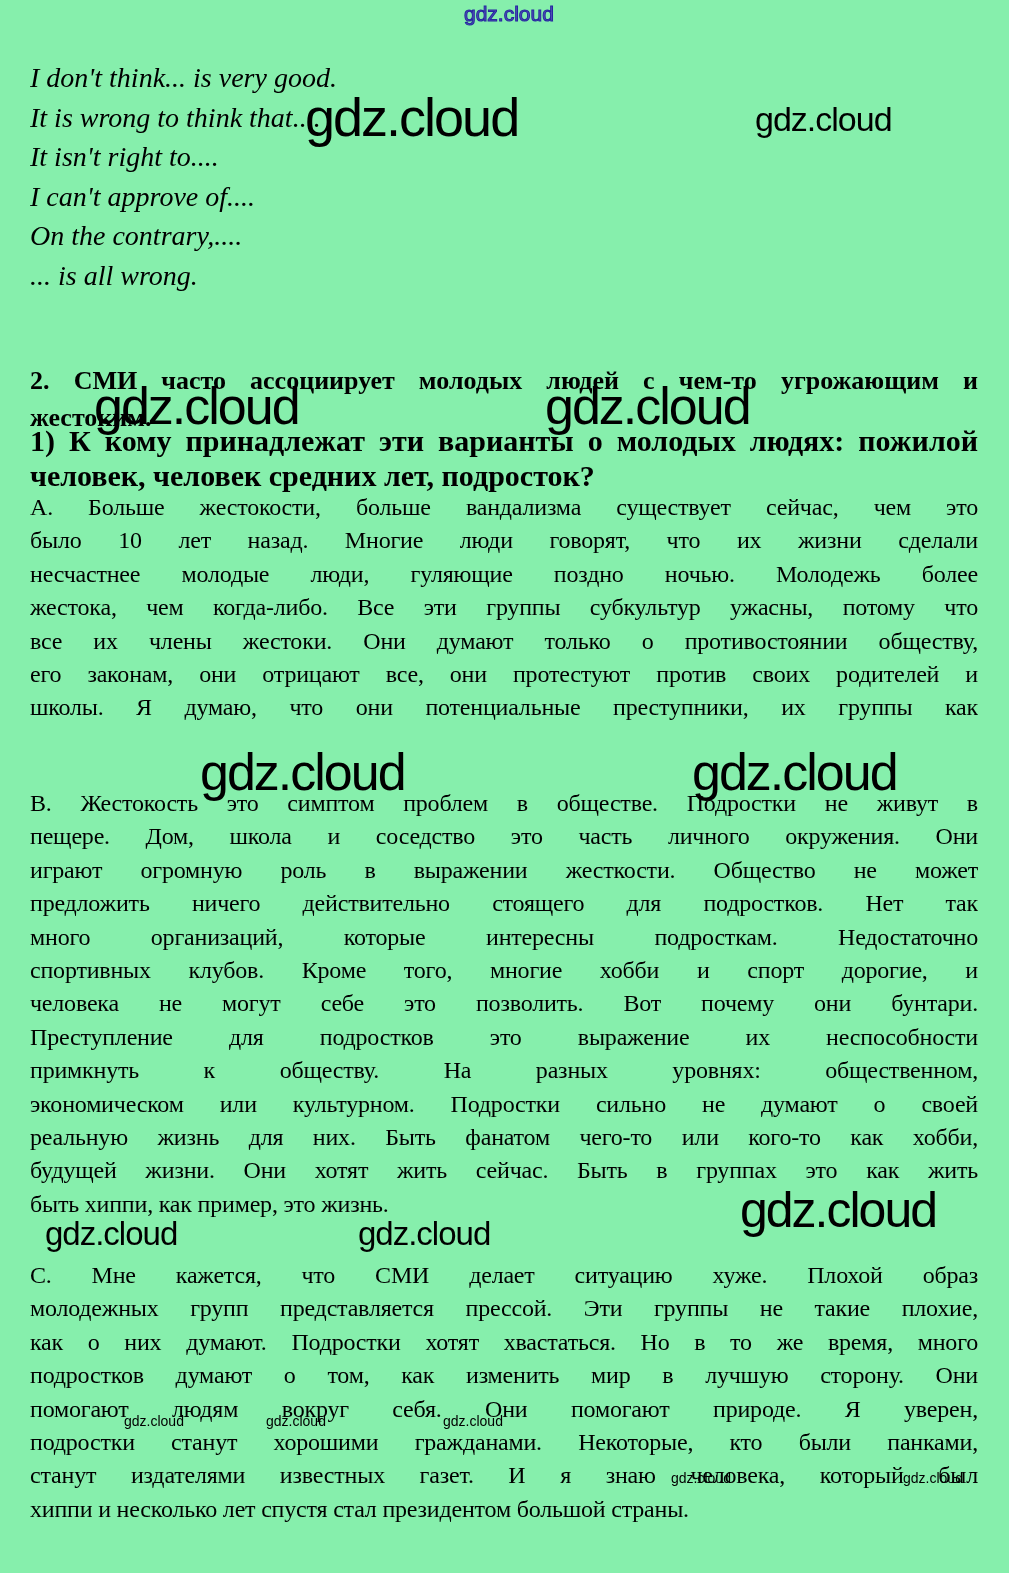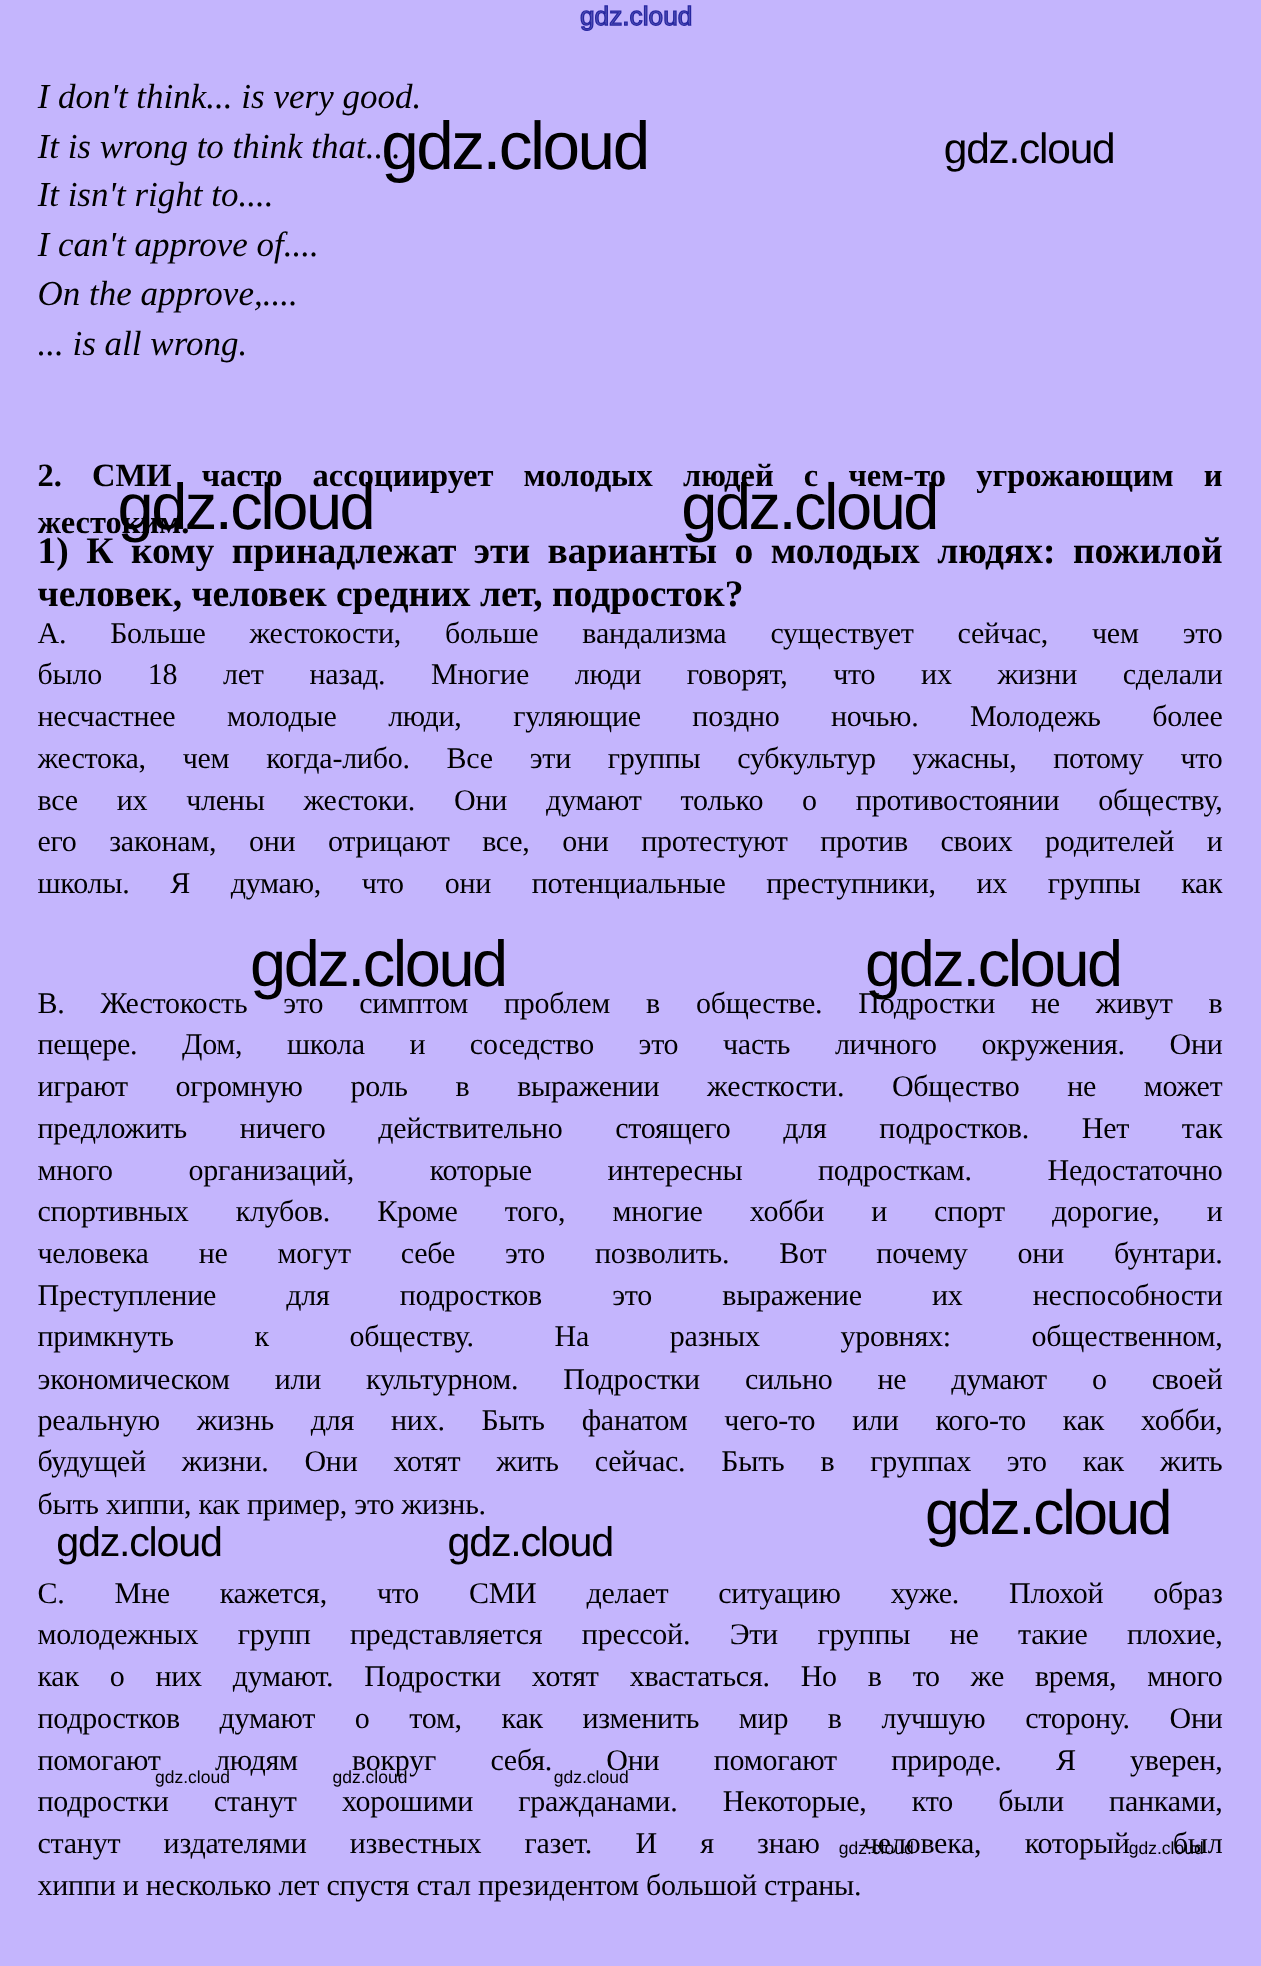--- a/index.html
+++ b/index.html
@@ -1,20 +1,20 @@
 <!DOCTYPE html>
 <html><head>
 <meta charset="utf-8">
 <style>
   html,body { margin:0; padding:0; background:#888; }
   #page {
     position: relative;
     width: 1009px;
     height: 1573px;
-    background: #c4b5fd;
+    background: #86efac;
     margin: 0 auto;
     overflow: hidden;
     font-family: "Liberation Serif", serif;
     color: #000;
   }
   .block { position: absolute; }
 
   
   .tline {
     text-align: justify;
@@ -94,37 +94,37 @@
   <div class="wm wm-sm" style="left:443px; top:1414px;">gdz.cloud</div>
 
   <div class="wm wm-sm" style="left:671px; top:1471px;">gdz.cloud</div>
   <div class="wm wm-sm" style="left:903px; top:1471px;">gdz.cloud</div>
 
   <div class="block english left-block" id="english-list">
       <div class="tline">I don't think... is very good.</div>
       <div class="tline">It is wrong to think that....</div>
       <div class="tline">It isn't right to....</div>
       <div class="tline">I can't approve of....</div>
-      <div class="tline">On the approve,....</div>
+      <div class="tline">On the contrary,....</div>
       <div class="tline lastline">... is all wrong.</div>
     </div>
 
   <div class="block bold-text" id="task-heading">
       <div class="tline">2. СМИ часто ассоциирует молодых людей с чем-то угрожающим и</div>
       <div class="tline lastline">жестоким.</div>
     </div>
 
   <div class="block bold-text" id="question-heading">
       <div class="tline">1) К кому принадлежат эти варианты о молодых людях: пожилой</div>
       <div class="tline lastline">человек, человек средних лет, подросток?</div>
     </div>
 
   <div class="block body-text" id="para-a">
       <div class="tline">А. Больше жестокости, больше вандализма существует сейчас, чем это</div>
-      <div class="tline">было 18 лет назад. Многие люди говорят, что их жизни сделали</div>
+      <div class="tline">было 10 лет назад. Многие люди говорят, что их жизни сделали</div>
       <div class="tline">несчастнее молодые люди, гуляющие поздно ночью. Молодежь более</div>
       <div class="tline">жестока, чем когда-либо. Все эти группы субкультур ужасны, потому что</div>
       <div class="tline">все их члены жестоки. Они думают только о противостоянии обществу,</div>
       <div class="tline">его законам, они отрицают все, они протестуют против своих родителей и</div>
       <div class="tline">школы. Я думаю, что они потенциальные преступники, их группы как</div>
     </div>
 
   <div class="block body-text" id="para-b">
       <div class="tline">В. Жестокость это симптом проблем в обществе. Подростки не живут в</div>
       <div class="tline">пещере. Дом, школа и соседство это часть личного окружения. Они</div>

